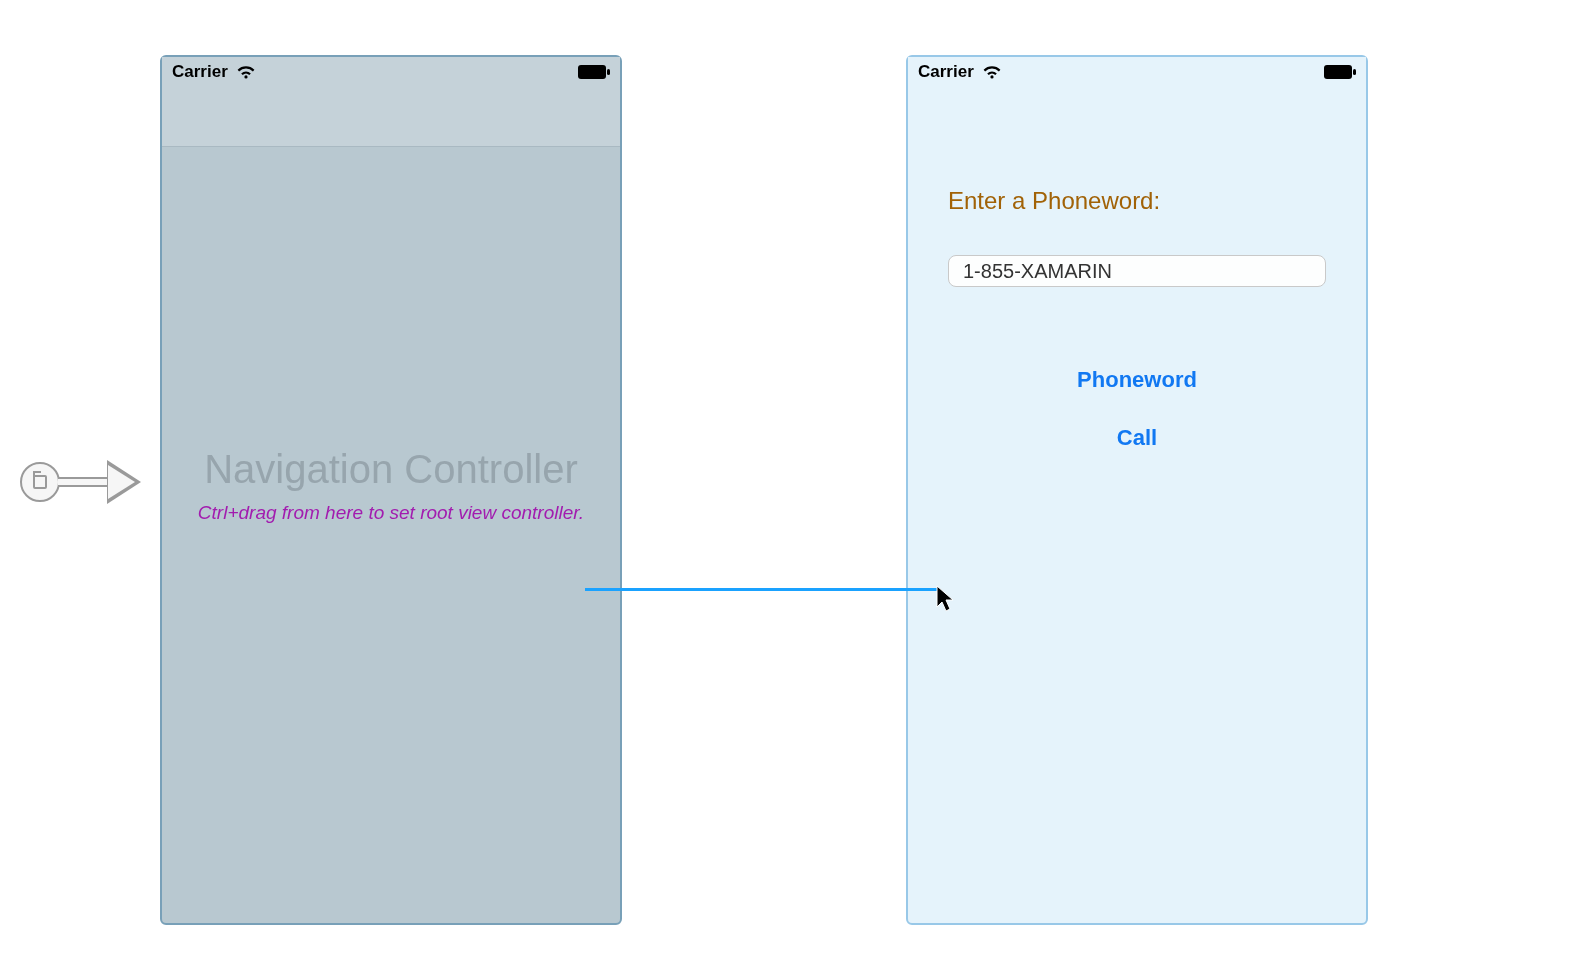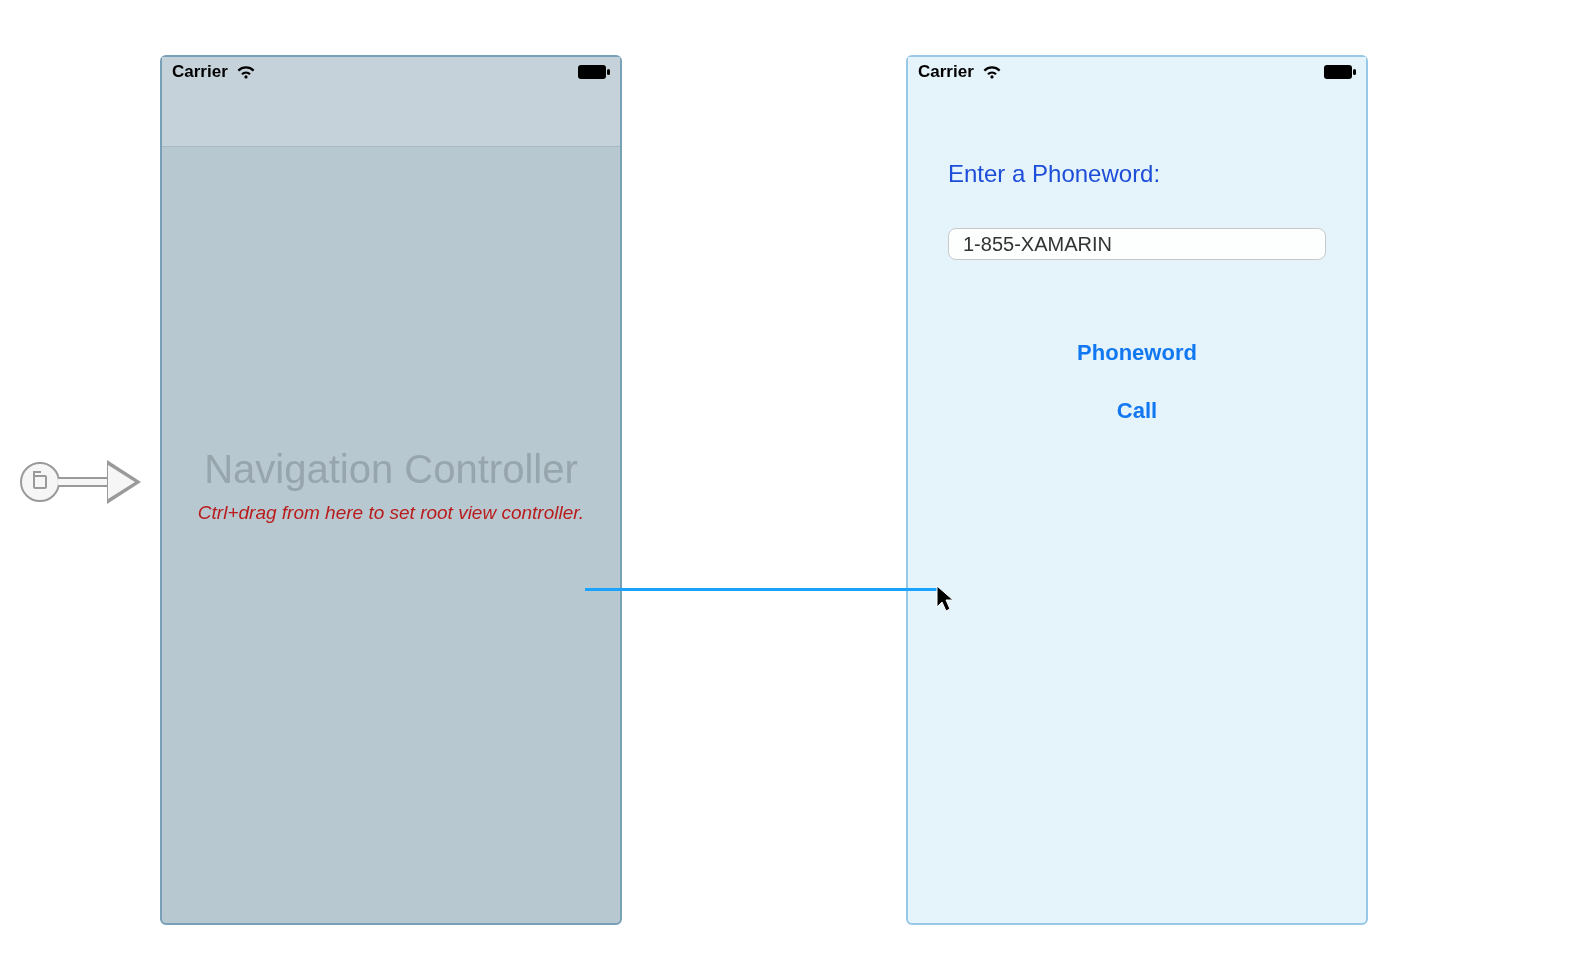--- a/index.html
+++ b/index.html
@@ -119,21 +119,21 @@
   }
   .nav-title {
     font-size: 40px;
     font-weight: 500;
     color: #97a5ad;
   }
   .nav-sub {
     margin-top: 10px;
     font-size: 19px;
     font-style: italic;
-    color: #b91c1c;
+    color: #a21caf;
     text-align:center;
   }
 
   
   .view-phone {
     left: 906px;
     top: 55px;
     height: 870px;
     background: #e5f3fb;
     border-color: #98c8e8;
@@ -141,22 +141,22 @@
   .view-phone .statusbar {
     background: #e5f3fb;
   }
   .view-body {
     padding: 40px;
     display: flex;
     flex-direction: column;
   }
   .ew-label {
     font-size: 24px;
-    color: #1d4ed8;
-    margin-top: 33px;
+    color: #a16207;
+    margin-top: 60px;
     margin-bottom: 40px;
   }
   .ew-input {
     height: 32px;
     border: 1px solid #c9c9c9;
     border-radius: 8px;
     background: #fdfefe;
     padding: 0 14px;
     font-size: 20px;
     color: #333;

